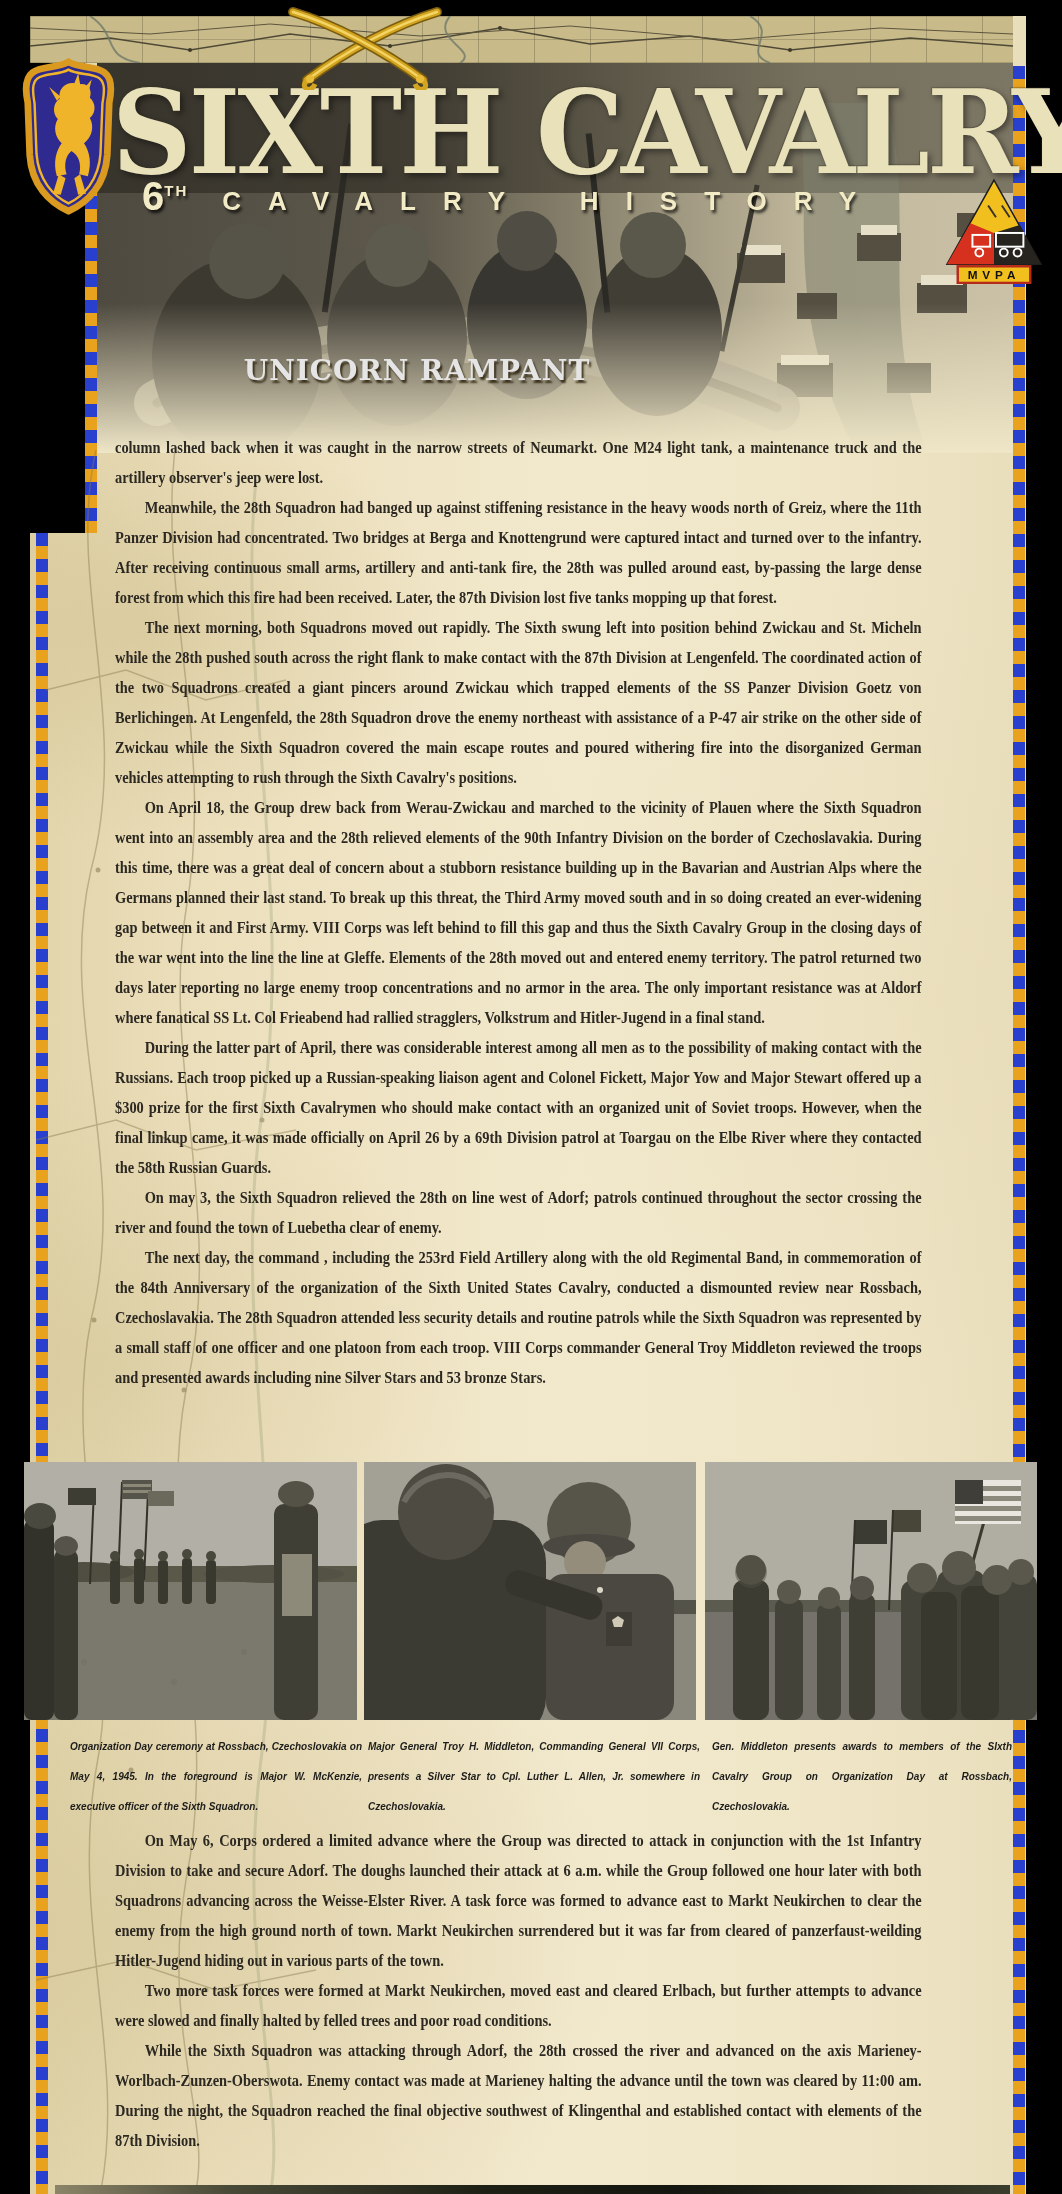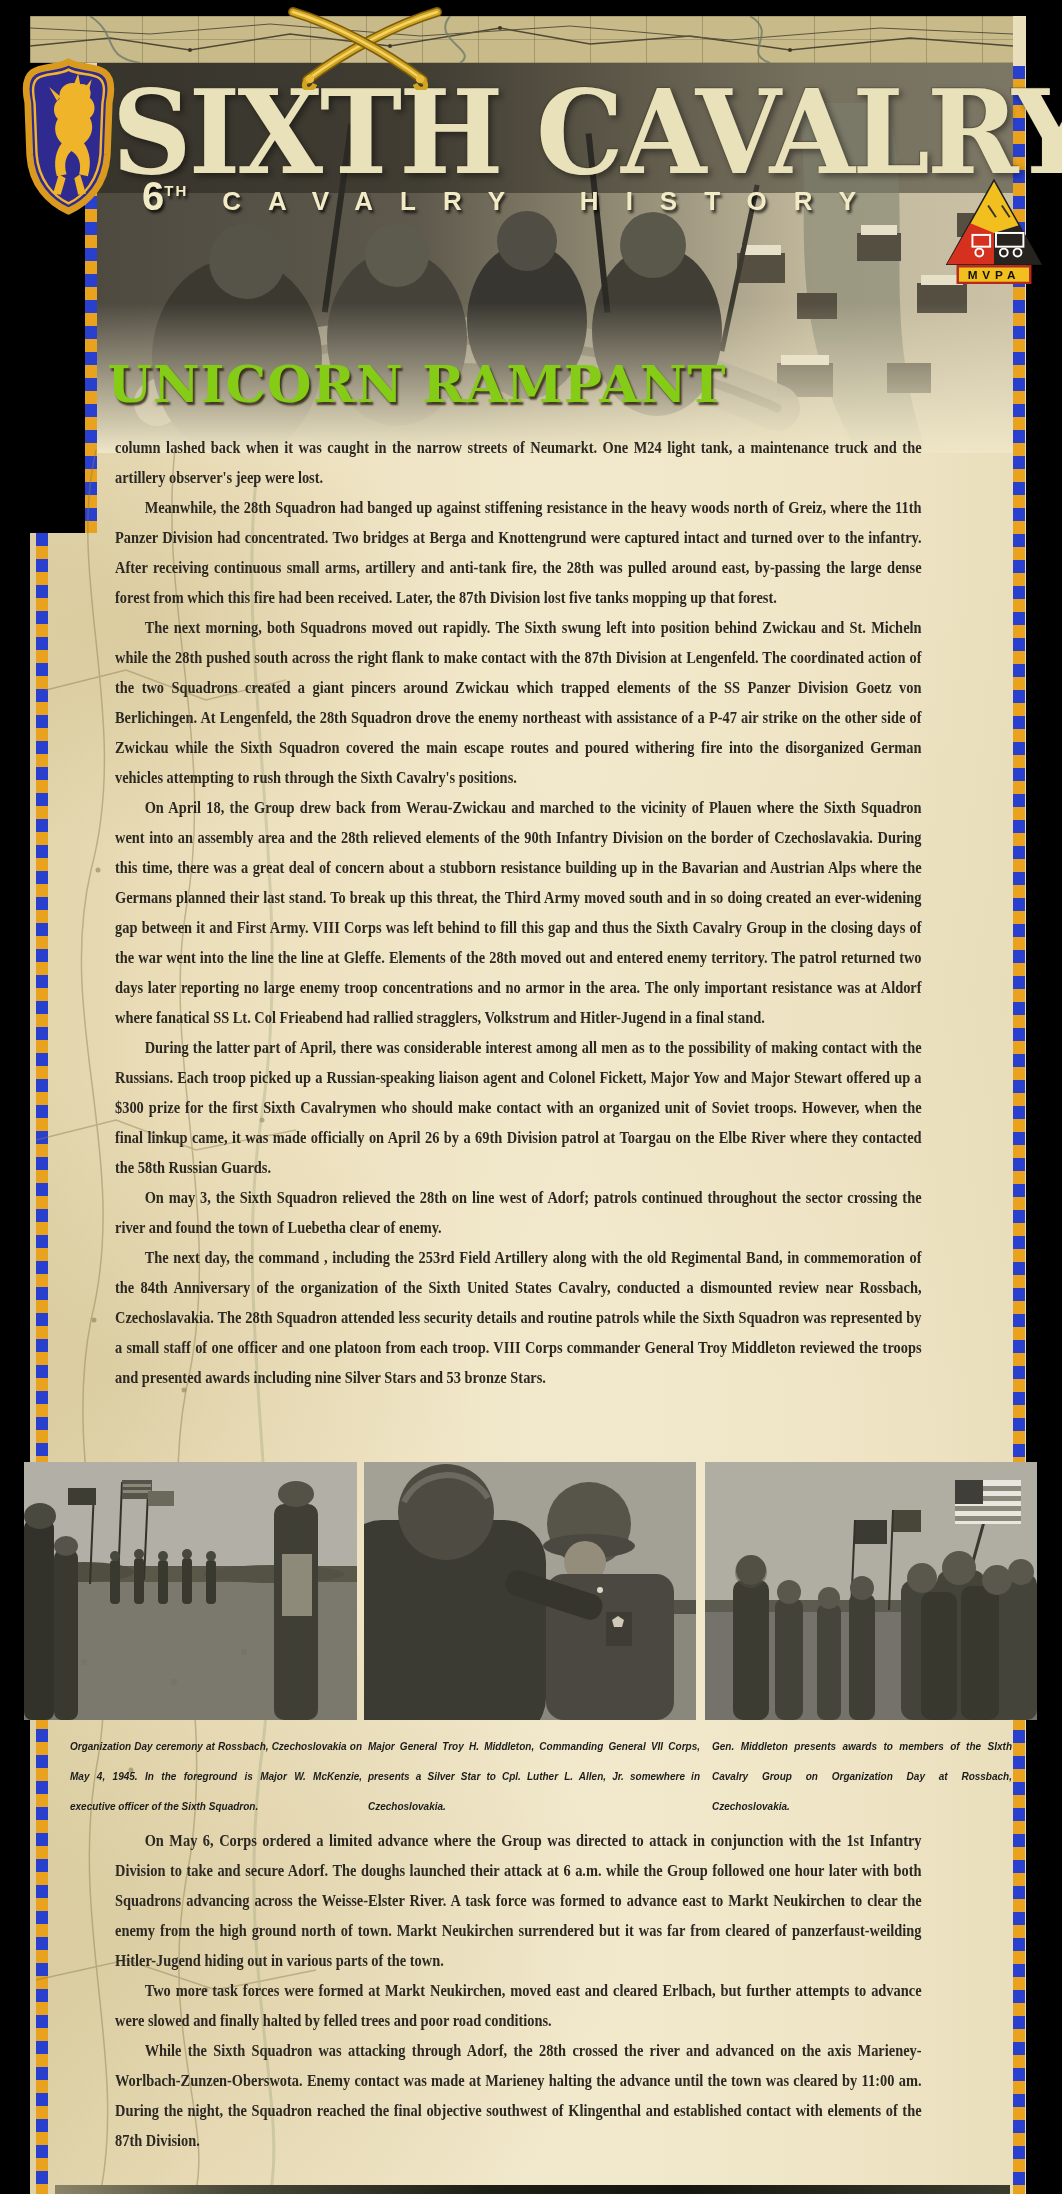--- a/index.html
+++ b/index.html
@@ -35,22 +35,22 @@
     transform:scaleX(.95);transform-origin:0 0;
     text-shadow:3px 3px 7px rgba(0,0,0,.45), -1px -1px 0 rgba(60,55,35,.35);}
   .hdr-sub{position:absolute;left:142px;top:174px;z-index:4;white-space:nowrap;color:#f2ebc6;
     font-family:"Liberation Sans","DejaVu Sans",sans-serif;font-weight:bold;
     text-shadow:2px 3px 3px rgba(0,0,0,.75);}
   .hdr-sub .six{font-size:40px;}
   .hdr-sub .ord{font-size:15px;vertical-align:14px;letter-spacing:2px;}
   .hdr-sub .words{font-size:26px;letter-spacing:27px;word-spacing:14px;margin-left:34px;}
   
   .section-title{position:absolute;left:97px;top:354px;width:640px;z-index:5;text-align:center;
-    font-family:"DejaVu Serif","Liberation Serif",serif;font-weight:bold;font-size:51px;
-    letter-spacing:1px;color:#84cc16;text-shadow:2px 3px 2px rgba(45,34,12,.85);}
+    font-family:"DejaVu Serif","Liberation Serif",serif;font-weight:bold;font-size:28px;
+    letter-spacing:1px;color:#e5e5e5;text-shadow:2px 3px 2px rgba(45,34,12,.85);}
   
   .bodytext{position:absolute;left:115px;width:980px;z-index:5;
     transform:scaleX(.823);transform-origin:0 0;
     font-family:"Liberation Serif","DejaVu Serif",serif;font-weight:bold;
     font-size:17.5px;line-height:30px;color:#2c2822;text-align:justify;}
   .bodytext p{margin:0;text-indent:36px;}
   .bodytext p.cont{text-indent:0;}
   .textA{top:432px;}
   .textB{top:1825px;}
   

